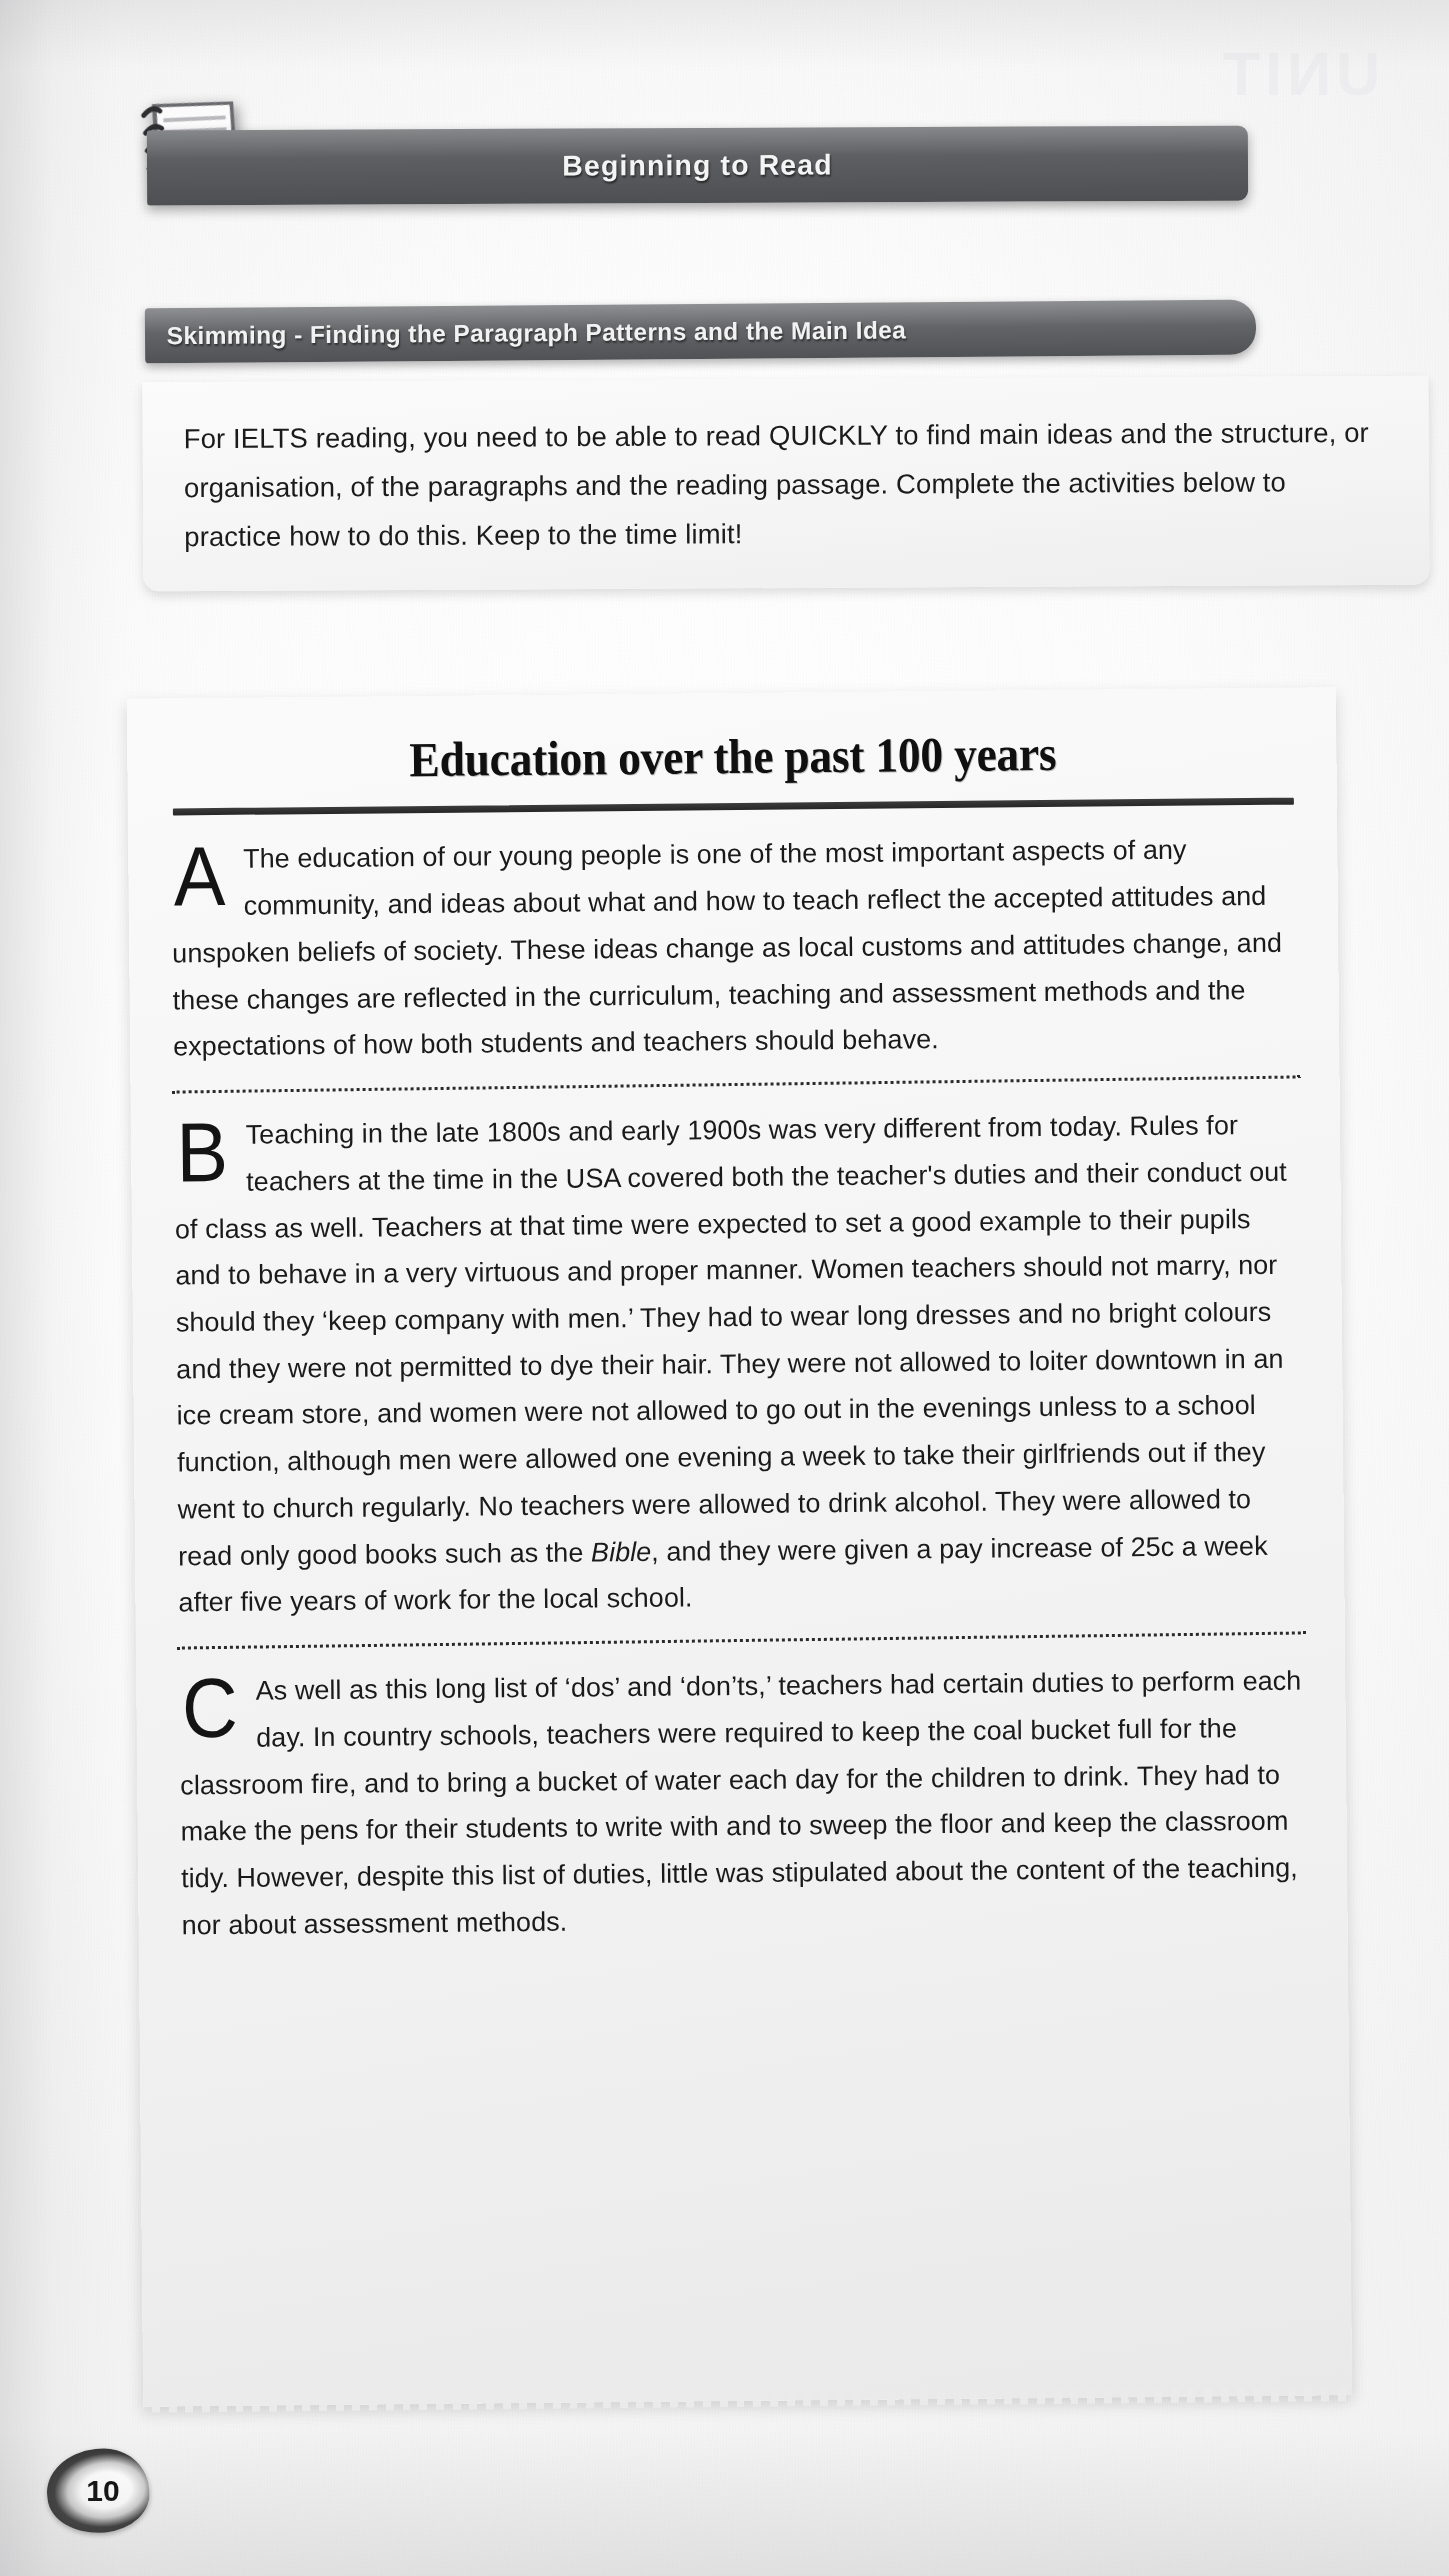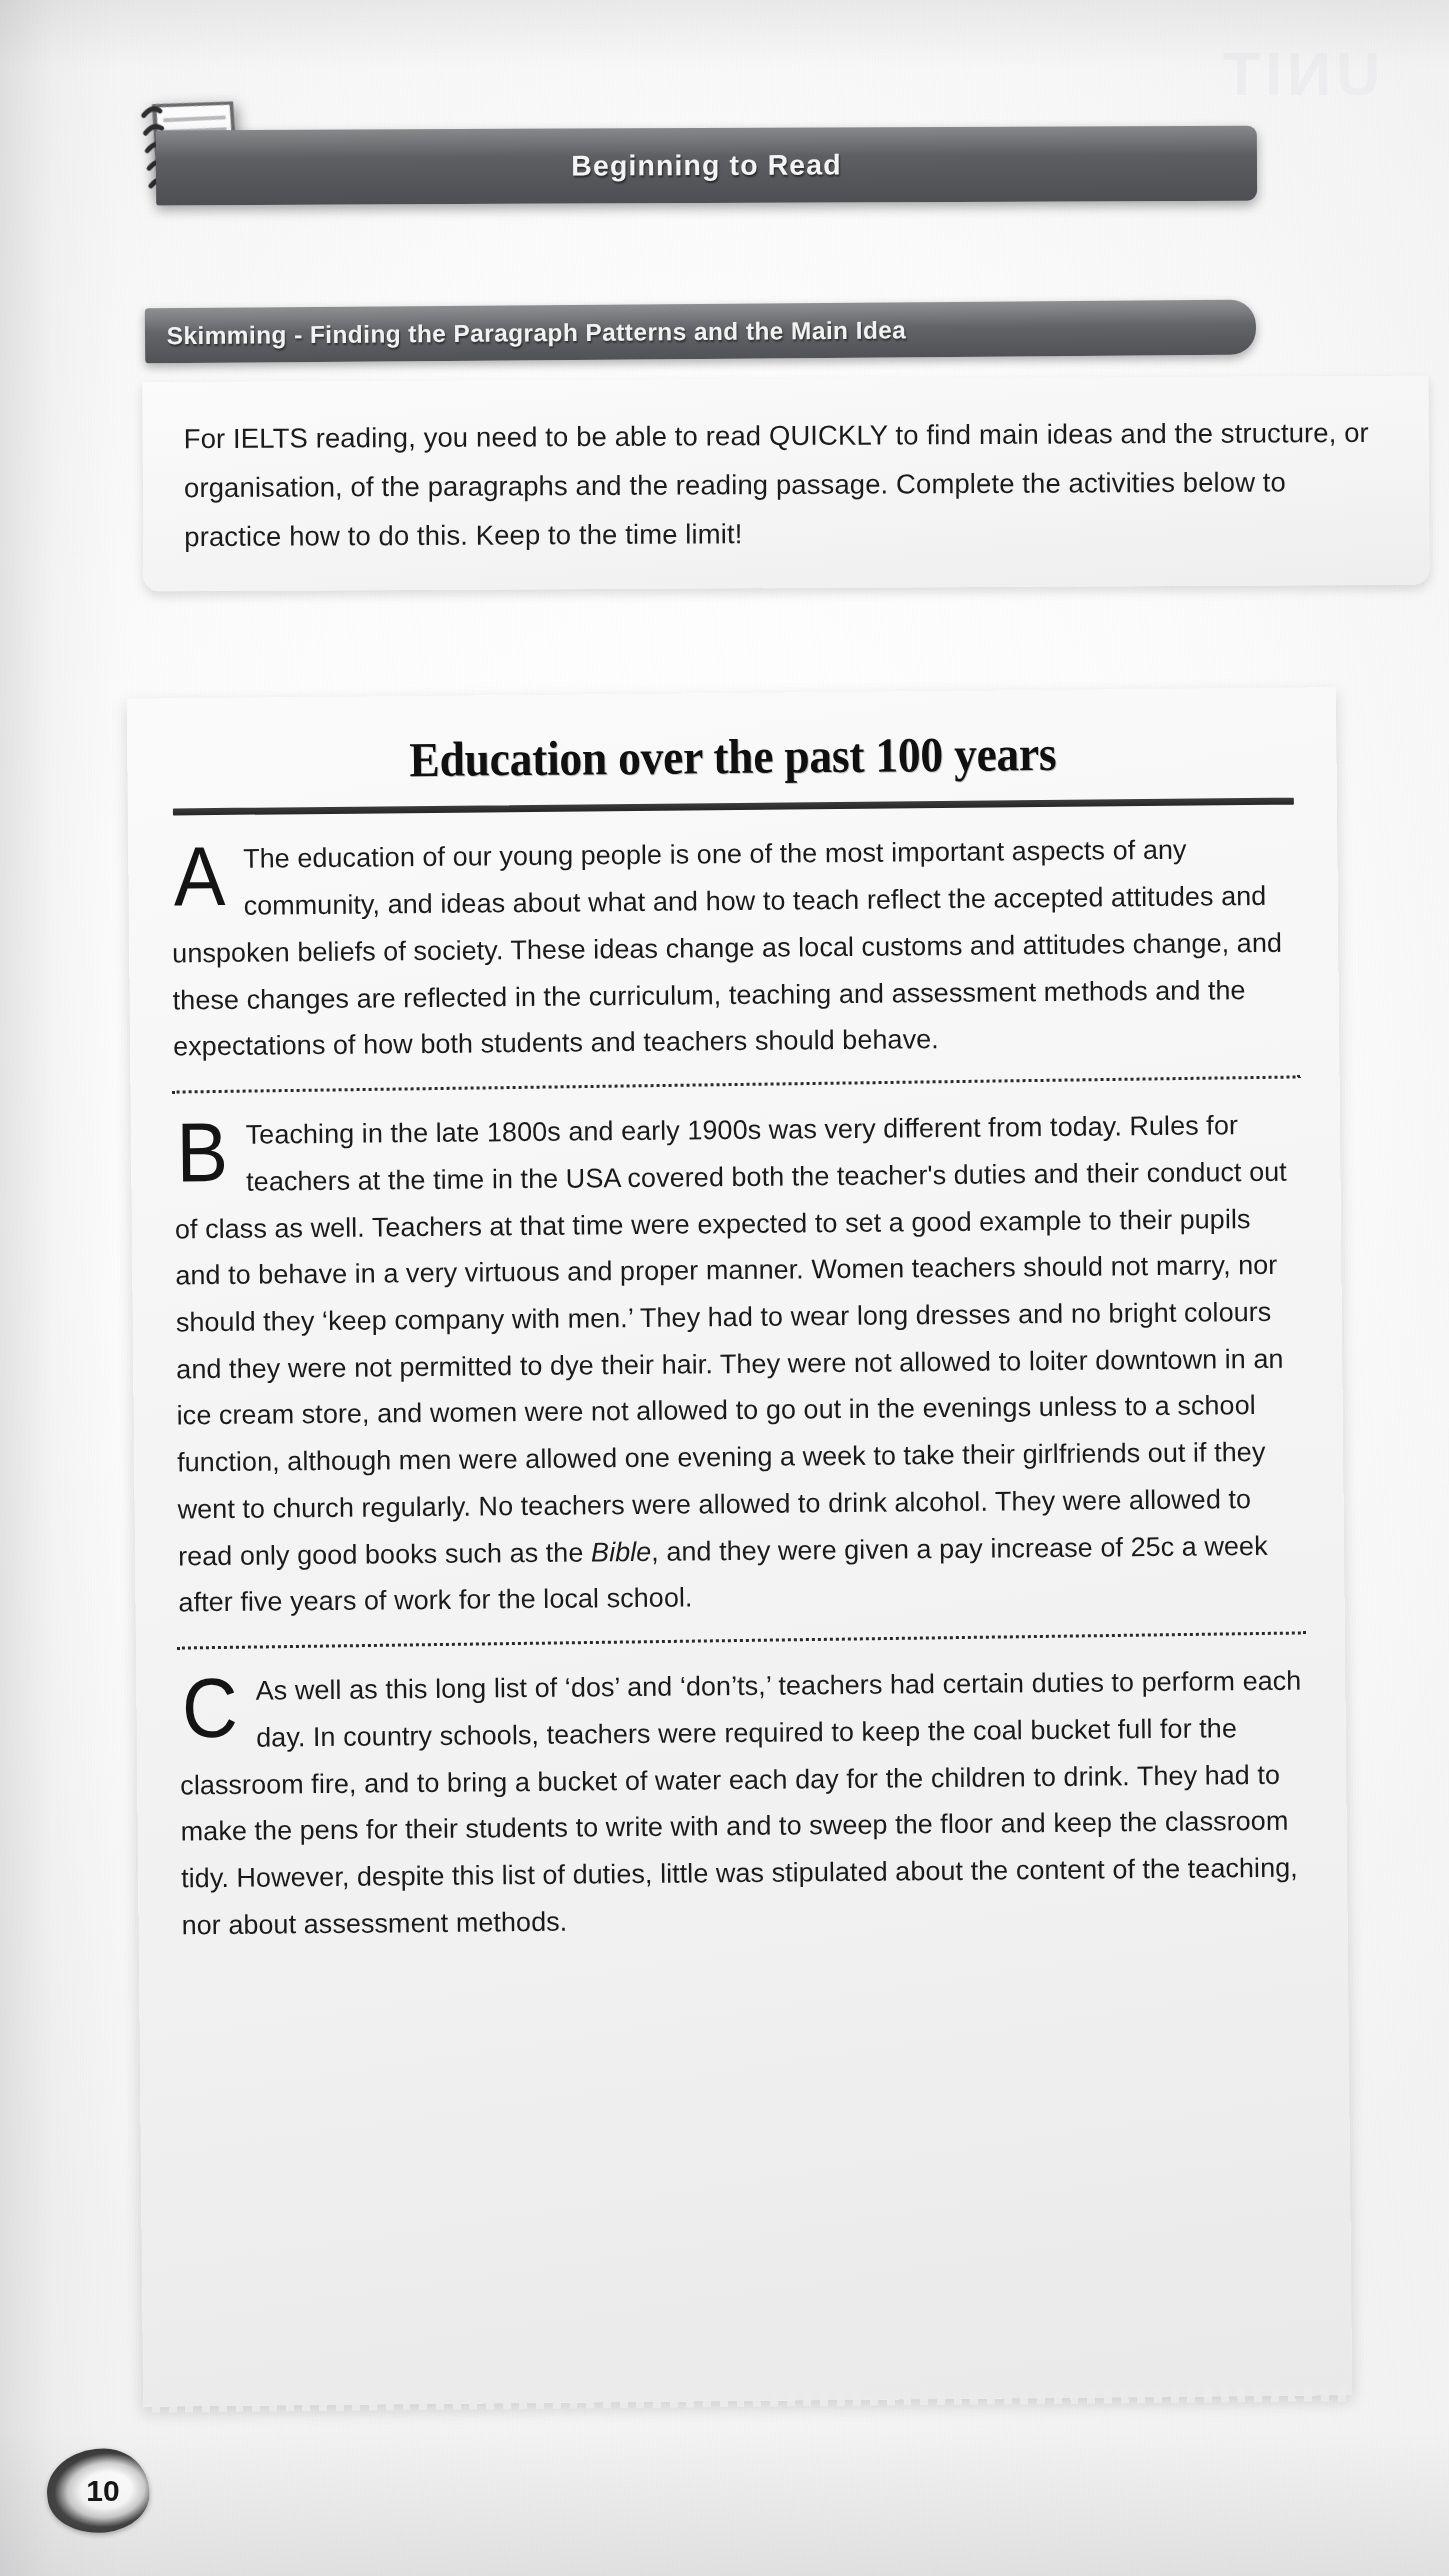--- a/index.html
+++ b/index.html
@@ -77,21 +77,21 @@
   .ghost-blob {
     position: absolute;
     pointer-events: none;
     background: radial-gradient(ellipse at center, rgba(150,150,155,.10), rgba(255,255,255,0) 70%);
   }
 
   
   #banner-wrap {
     position: absolute;
     left: 147px; top: 128px;
-    width: 1101px; height: 75px; margin-left: 9px;
+    width: 1101px; height: 75px;
   }
   .banner-bar {
     position: absolute;
     inset: 0;
     background: linear-gradient(180deg, #6f7073 0%, #5d5e61 40%, #4e4f52 100%);
     border-radius: 2.9px 9.8px 9.8px 2.9px;
     box-shadow: 0 4.9px 11.8px rgba(0,0,0,.33);
     transform: rotate(-0.25deg);
   }
   .banner-bar::after {

